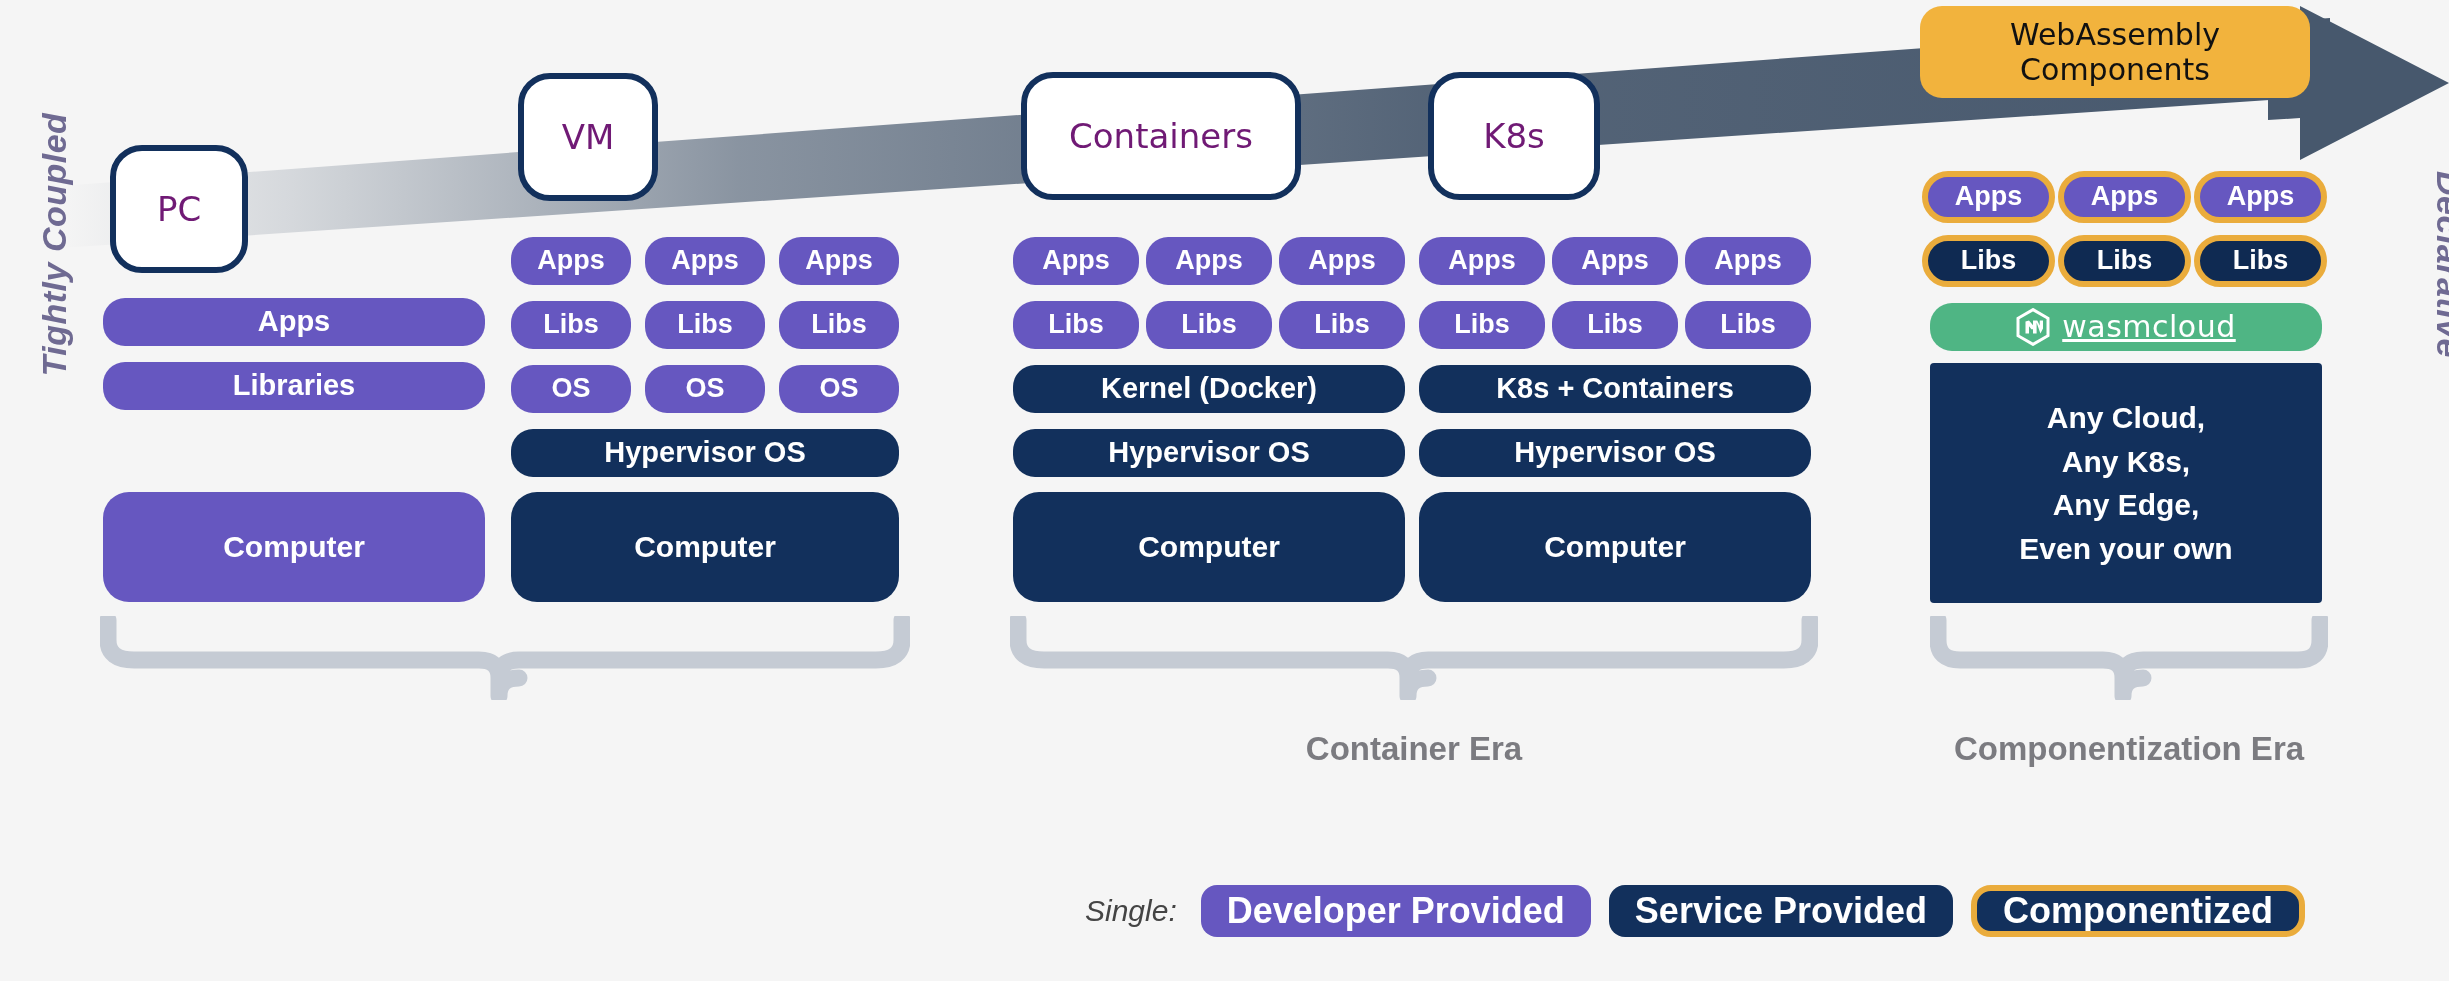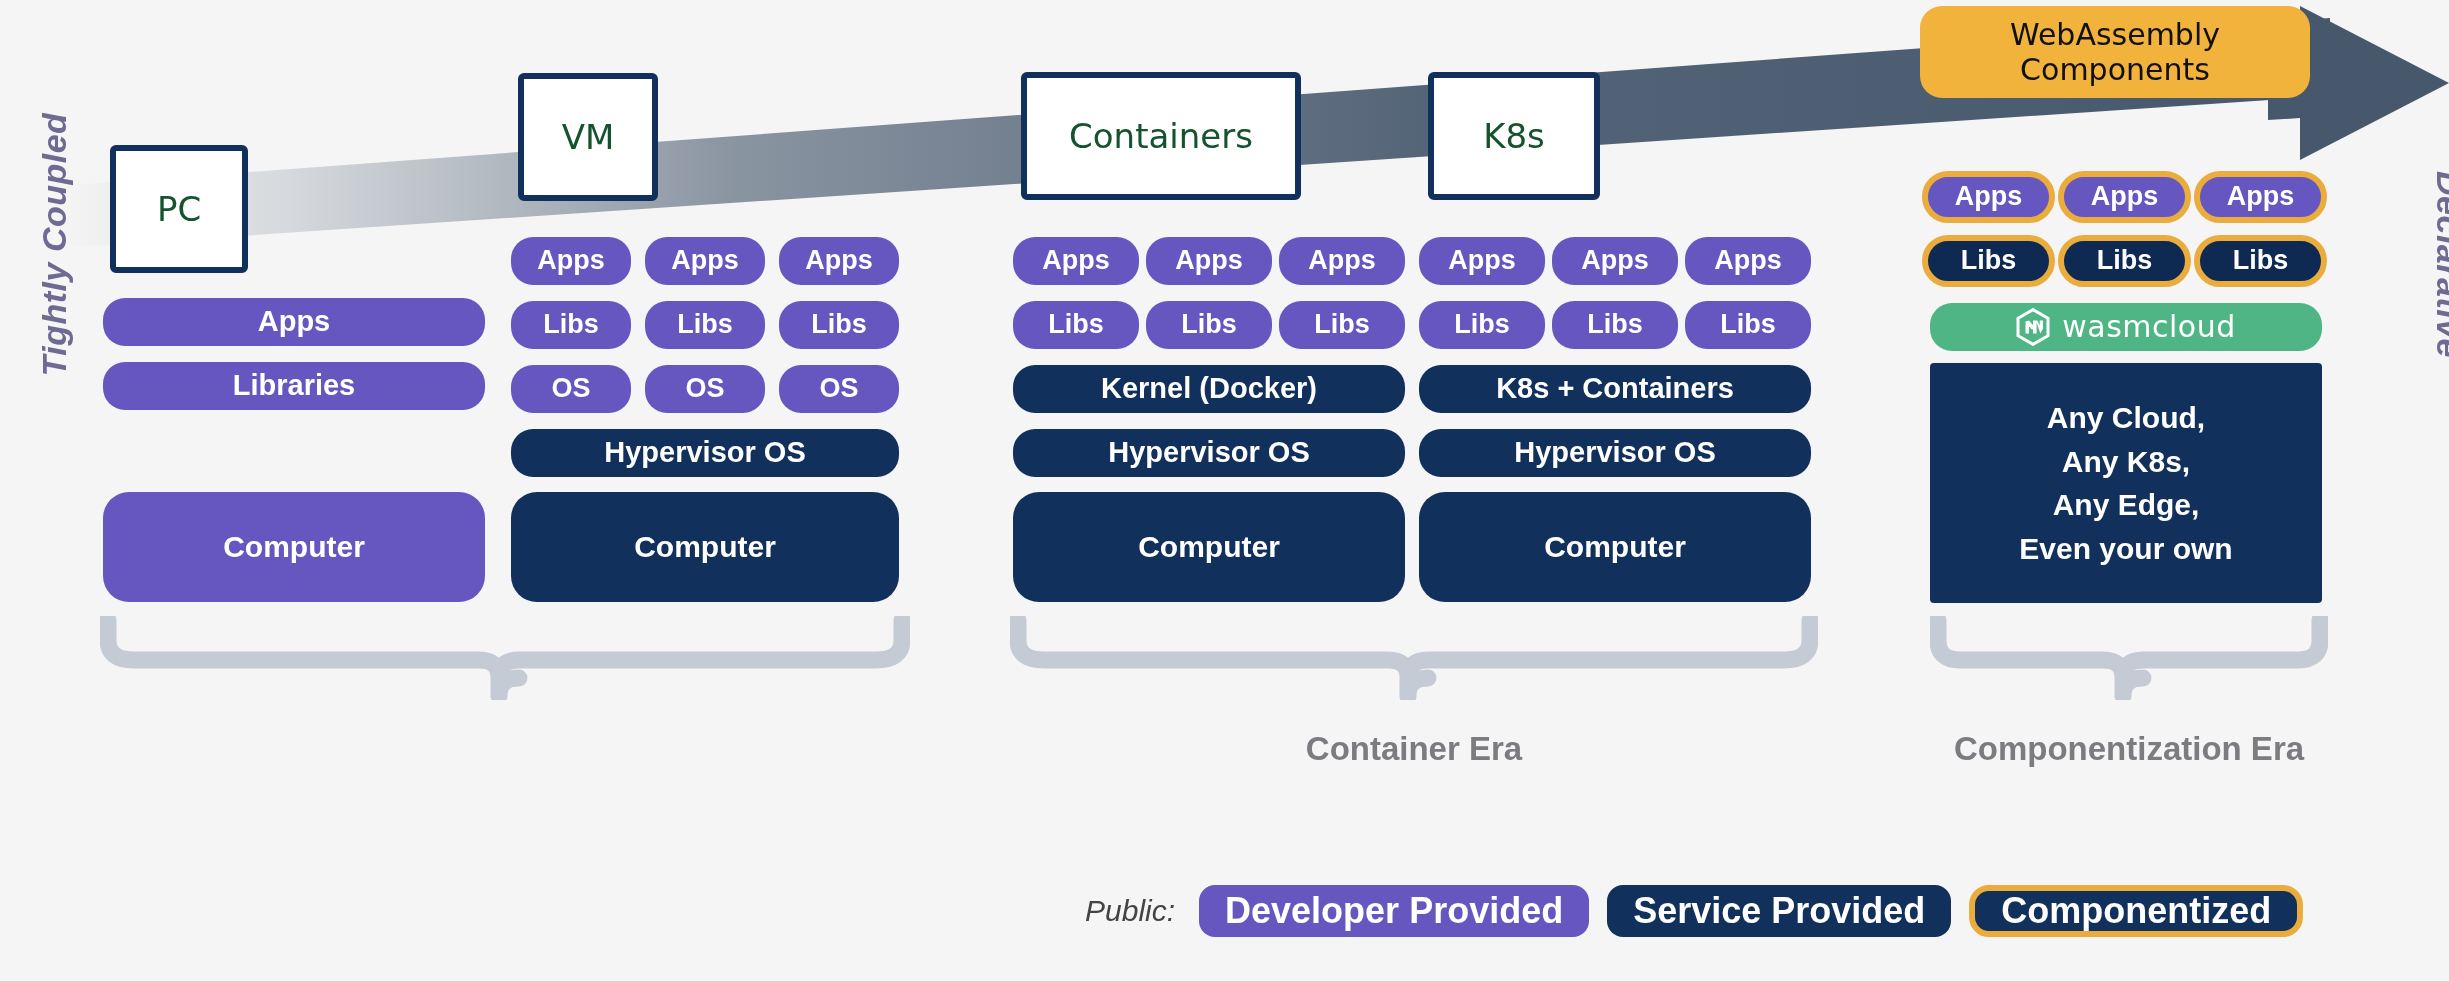--- a/index.html
+++ b/index.html
@@ -26,23 +26,23 @@
   }
   .axis-left{left:-96px;top:225px;width:300px;text-align:center;
     transform:rotate(-90deg);transform-origin:center center;}
   .axis-right{left:2298px;top:245px;width:300px;text-align:center;
     transform:rotate(90deg);transform-origin:center center;}
 
   
   .node{
     position:absolute;background:#ffffff;
     border:6px solid #12305c;
-    border-radius:6px;
+    border-radius:32px;
     display:flex;align-items:center;justify-content:center;
-    color:#14532d;font-size:34px;font-weight:400;
+    color:#701a75;font-size:34px;font-weight:400;
     font-family:"DejaVu Sans",sans-serif;
     box-sizing:border-box;
     z-index:6;
   }
 
   
   .wasm-chip{
     position:absolute;left:1920px;top:6px;width:390px;height:92px;
     background:#f2b33d;border-radius:22px;
     display:flex;flex-direction:column;align-items:center;justify-content:center;
@@ -63,21 +63,21 @@
   .pill.svc{background:#12305c;}
   .pill.comp-apps{background:#6657c0;border:6px solid #eaac3c;border-radius:26px;}
   .pill.comp-libs{background:#0f2a52;border:6px solid #eaac3c;border-radius:26px;}
   .pill.wasmcloud{background:#4fb584;}
 
   .pill.r1{font-size:27px;}      
   .pill.r2{font-size:29px;}      
   .pill.big{font-size:30px;}     
 
   
-  .wc-wrap{display:flex;align-items:center;justify-content:flex-end;gap:12px;}
+  .wc-wrap{display:flex;align-items:center;justify-content:flex-end;gap:12px;text-decoration:underline;}
   .wc-word{color:#fff;font-size:30px;font-weight:400;letter-spacing:.5px;
     font-family:"DejaVu Sans",sans-serif;}
 
   
   .brace{position:absolute;}
   .era-label{
     position:absolute;color:#7b7b80;font-weight:700;font-size:33px;
     text-align:center;white-space:nowrap;
   }
 
@@ -221,19 +221,19 @@
   <div class="era-label" style="left:1010px;top:730px;width:808px;">Container Era</div>
 
   <svg class="brace" style="left:1930px;top:616px;" width="398" height="84" viewBox="0 0 398 84">
     <path d="M8,4 L8,24 Q8,44 30,44 L173,44 Q193,44 193,62 L193,80
              Q193,62 213,62 Q193,62 193,80 L193,62
              Q193,44 213,44 L368,44 Q390,44 390,24 L390,4" fill="none" stroke="#c5cbd4" stroke-width="17" stroke-linecap="round" stroke-linejoin="round"></path>
   </svg>
   <div class="era-label" style="left:1830px;top:730px;width:598px;">Componentization Era</div>
 
   <div class="legend">
-    <span class="legend-title">Public:</span>
+    <span class="legend-title">Single:</span>
     <span class="legend-chip dev">Developer Provided</span>
     <span class="legend-chip svc">Service Provided</span>
     <span class="legend-chip comp">Componentized</span>
   </div>
 
 </div>
 
 </body></html>

